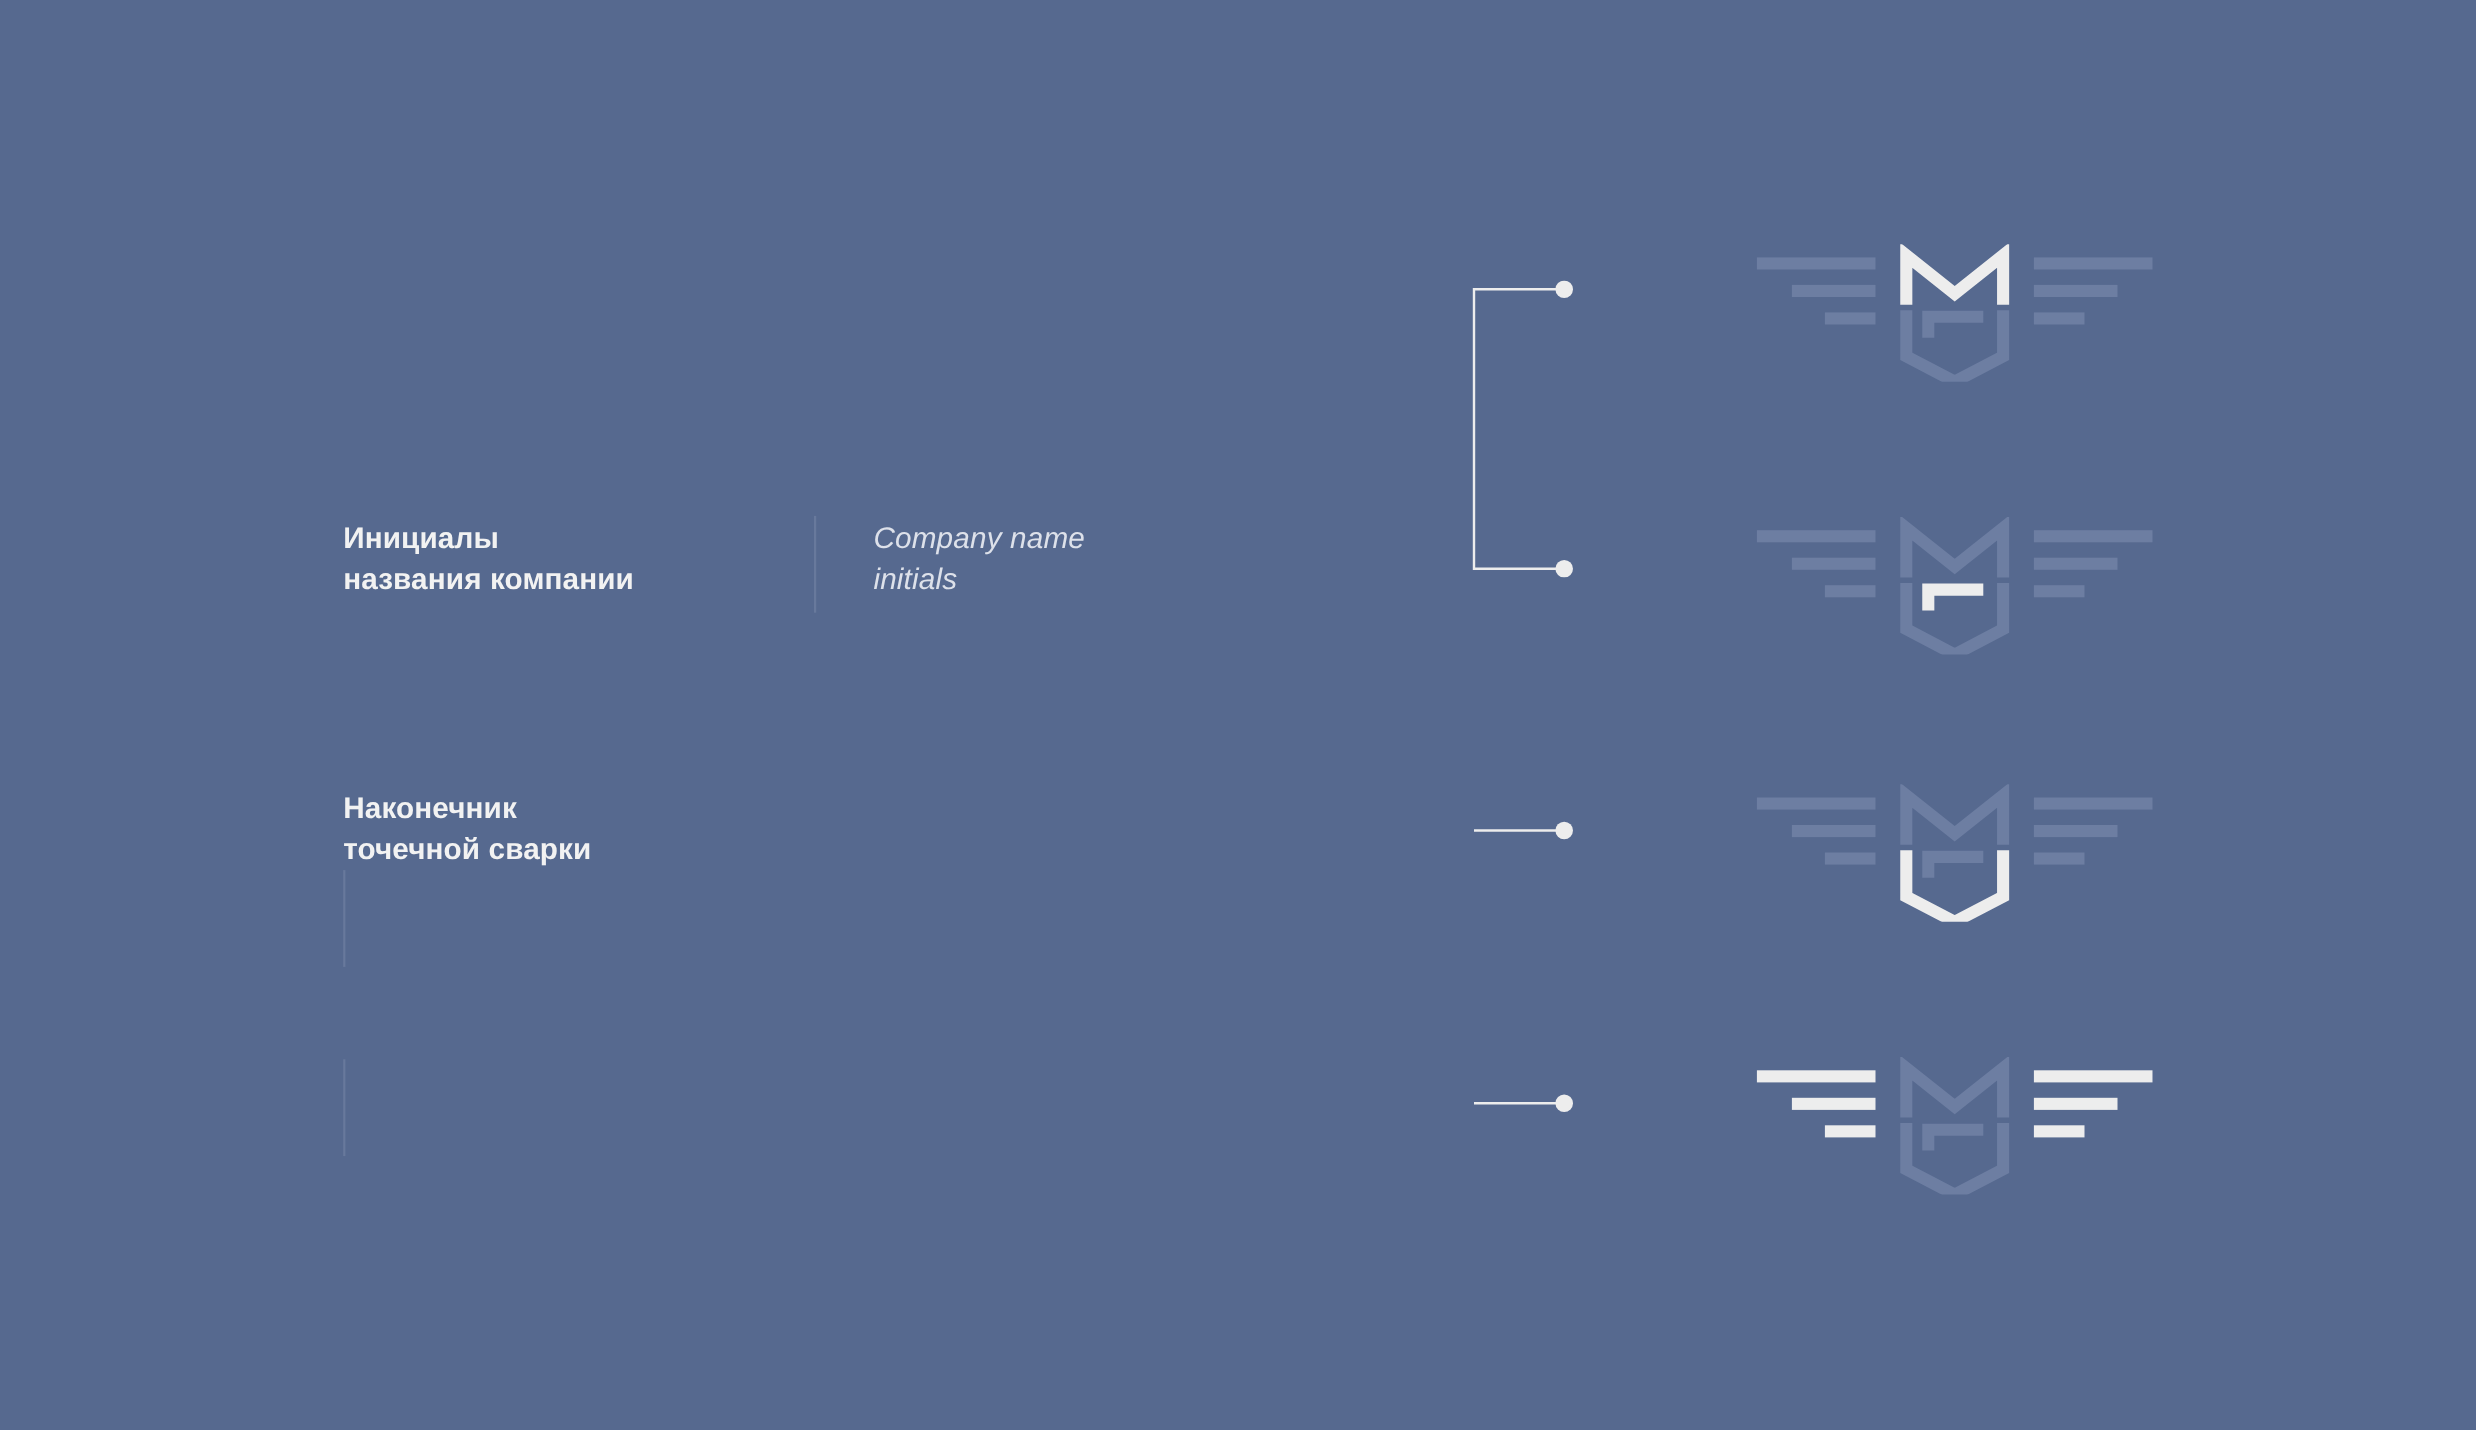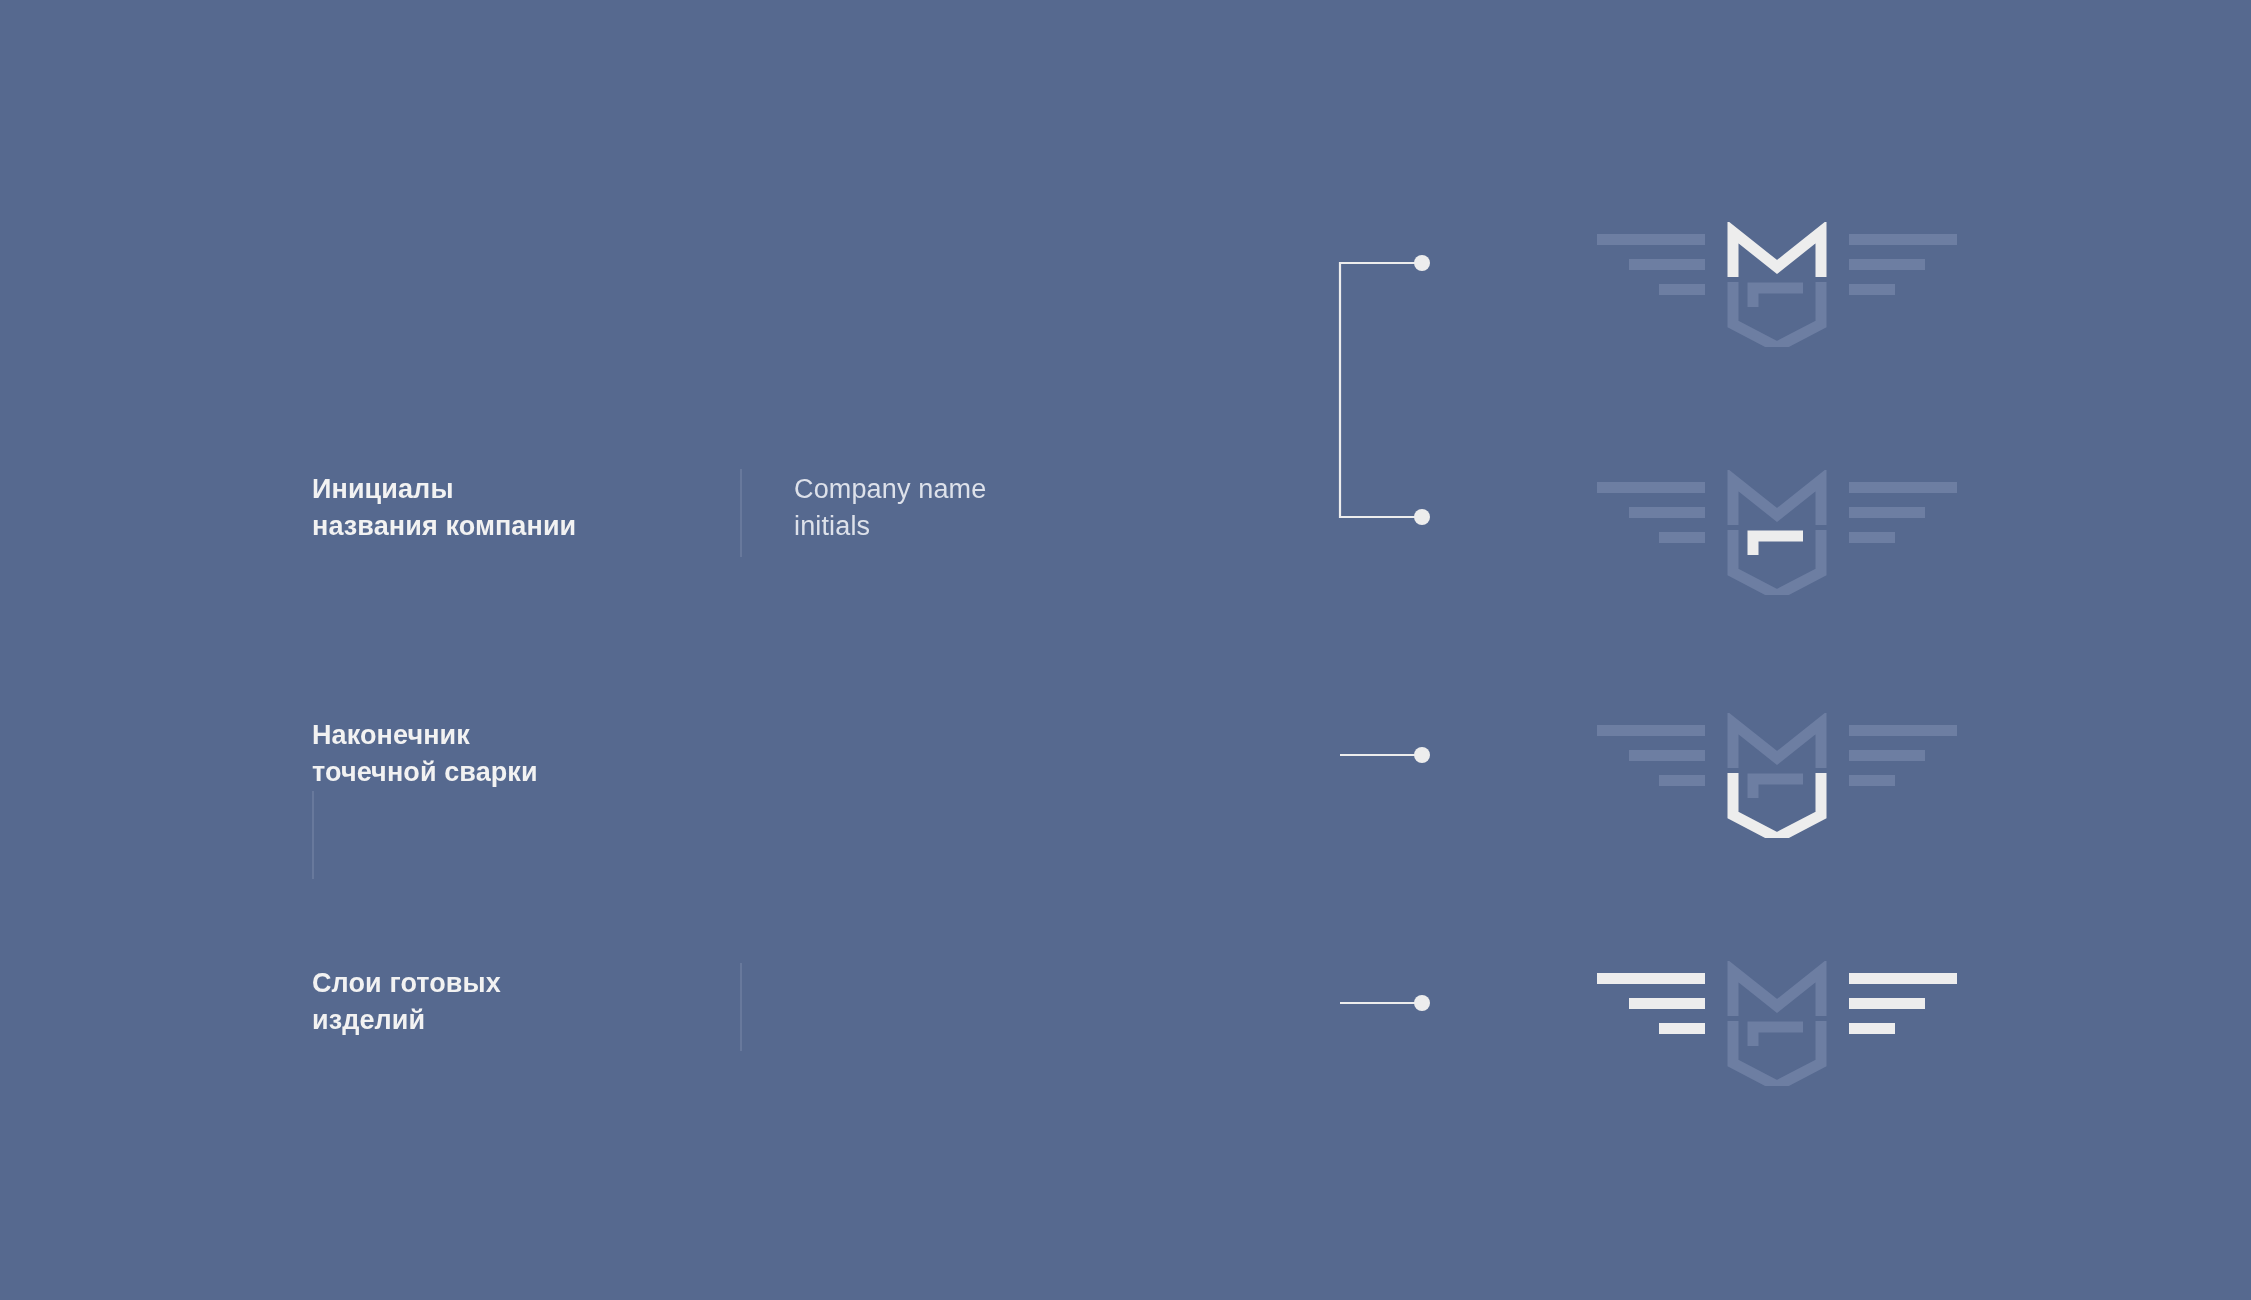--- a/index.html
+++ b/index.html
@@ -57,20 +57,21 @@
 
   .label-en {
     color: #E6E9F0;
     font-size: 27px;
     font-weight: 400;
     line-height: 1.37;
     letter-spacing: 0.15px;
     white-space: pre-line;
     padding-top: 2px;
     opacity: .94;
+    font-style: italic;
   }
 
   
   .connector {
     position: absolute;
   }
   .conn-bracket { left: 1330px; top: 255px; }
   .conn-line-2  { left: 1338px; top: 745px; }
   .conn-line-3  { left: 1338px; top: 993px; }
 
@@ -101,22 +102,20 @@
 initials</div>
   </div>
 
   <div class="row row-2">
     <div class="label-ru">Наконечник
 точечной сварки</div>
     <div class="divider"></div>
   </div>
 
   <div class="row row-3">
-    <div class="label-ru">Слои готовых
-изделий</div>
     <div class="divider"></div>
   </div>
 
   <div class="connector conn-bracket">
     <svg width="100" height="270" viewBox="0 0 100 270" fill="none">
       <path d="M92 8 H10 V262 H92" stroke="#EDEDED" stroke-width="2.2" fill="none"></path>
       <circle cx="92" cy="8" r="8" fill="#EDEDED"></circle>
       <circle cx="92" cy="262" r="8" fill="#EDEDED"></circle>
     </svg>
   </div>

